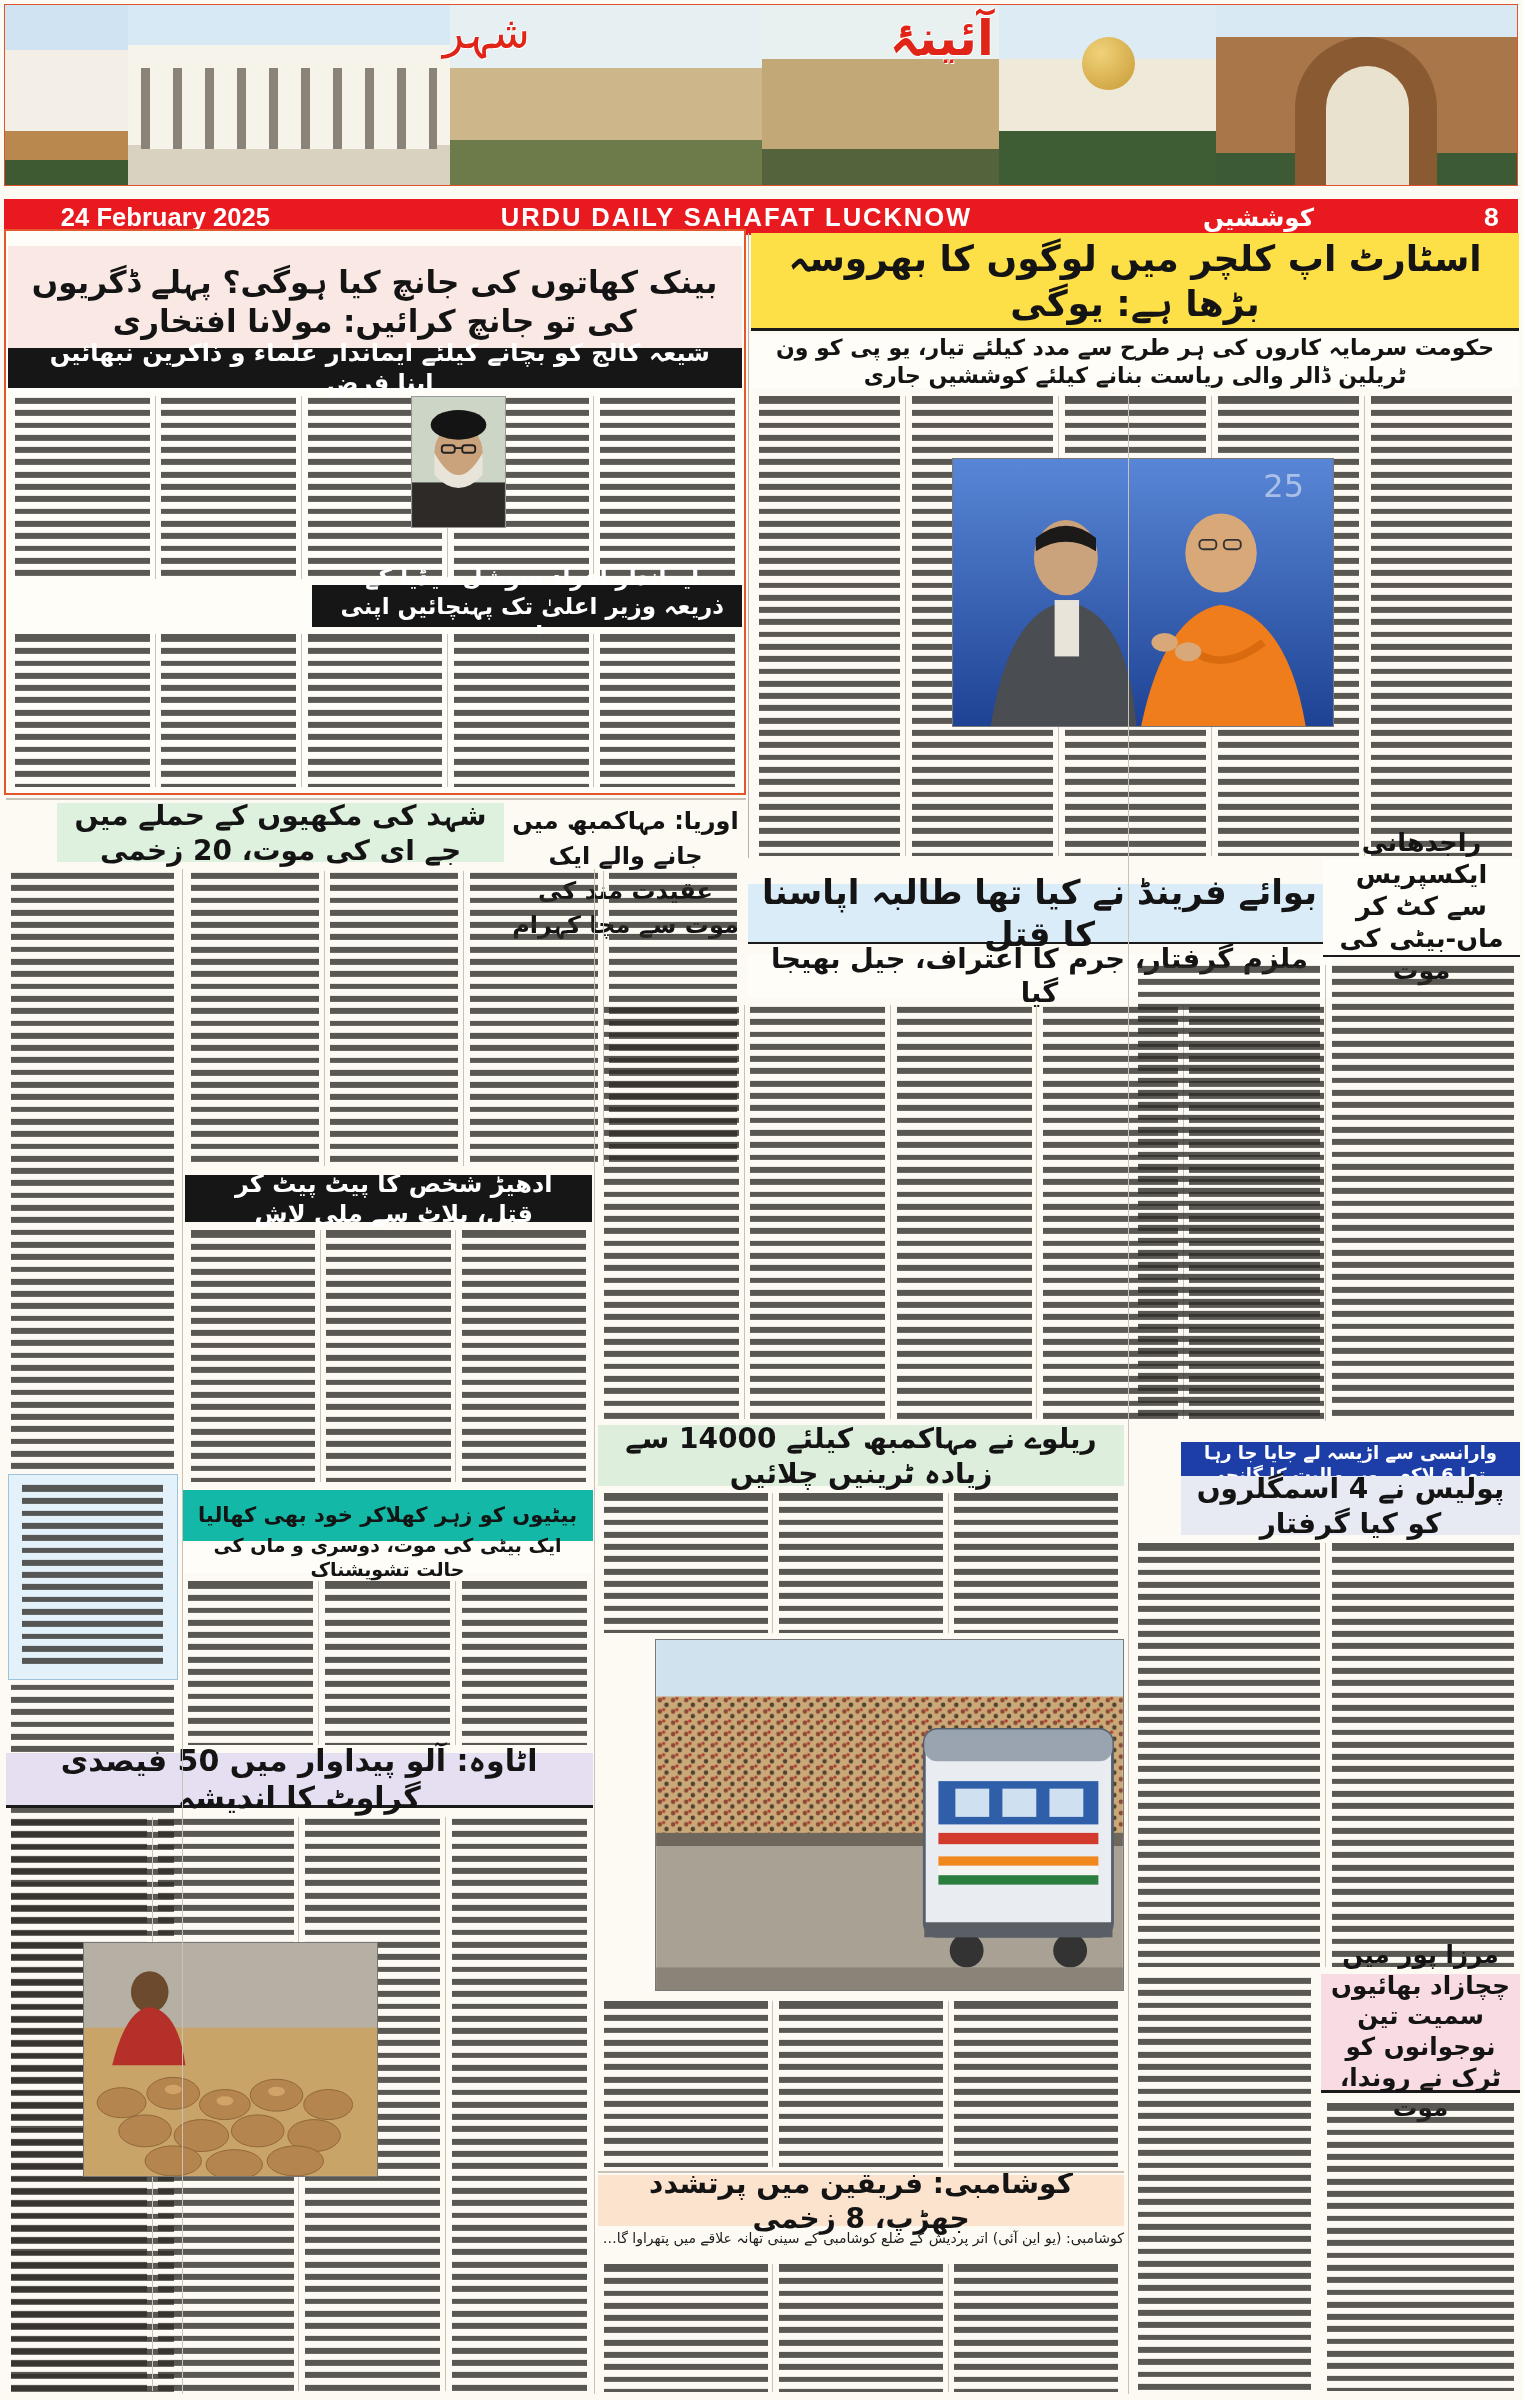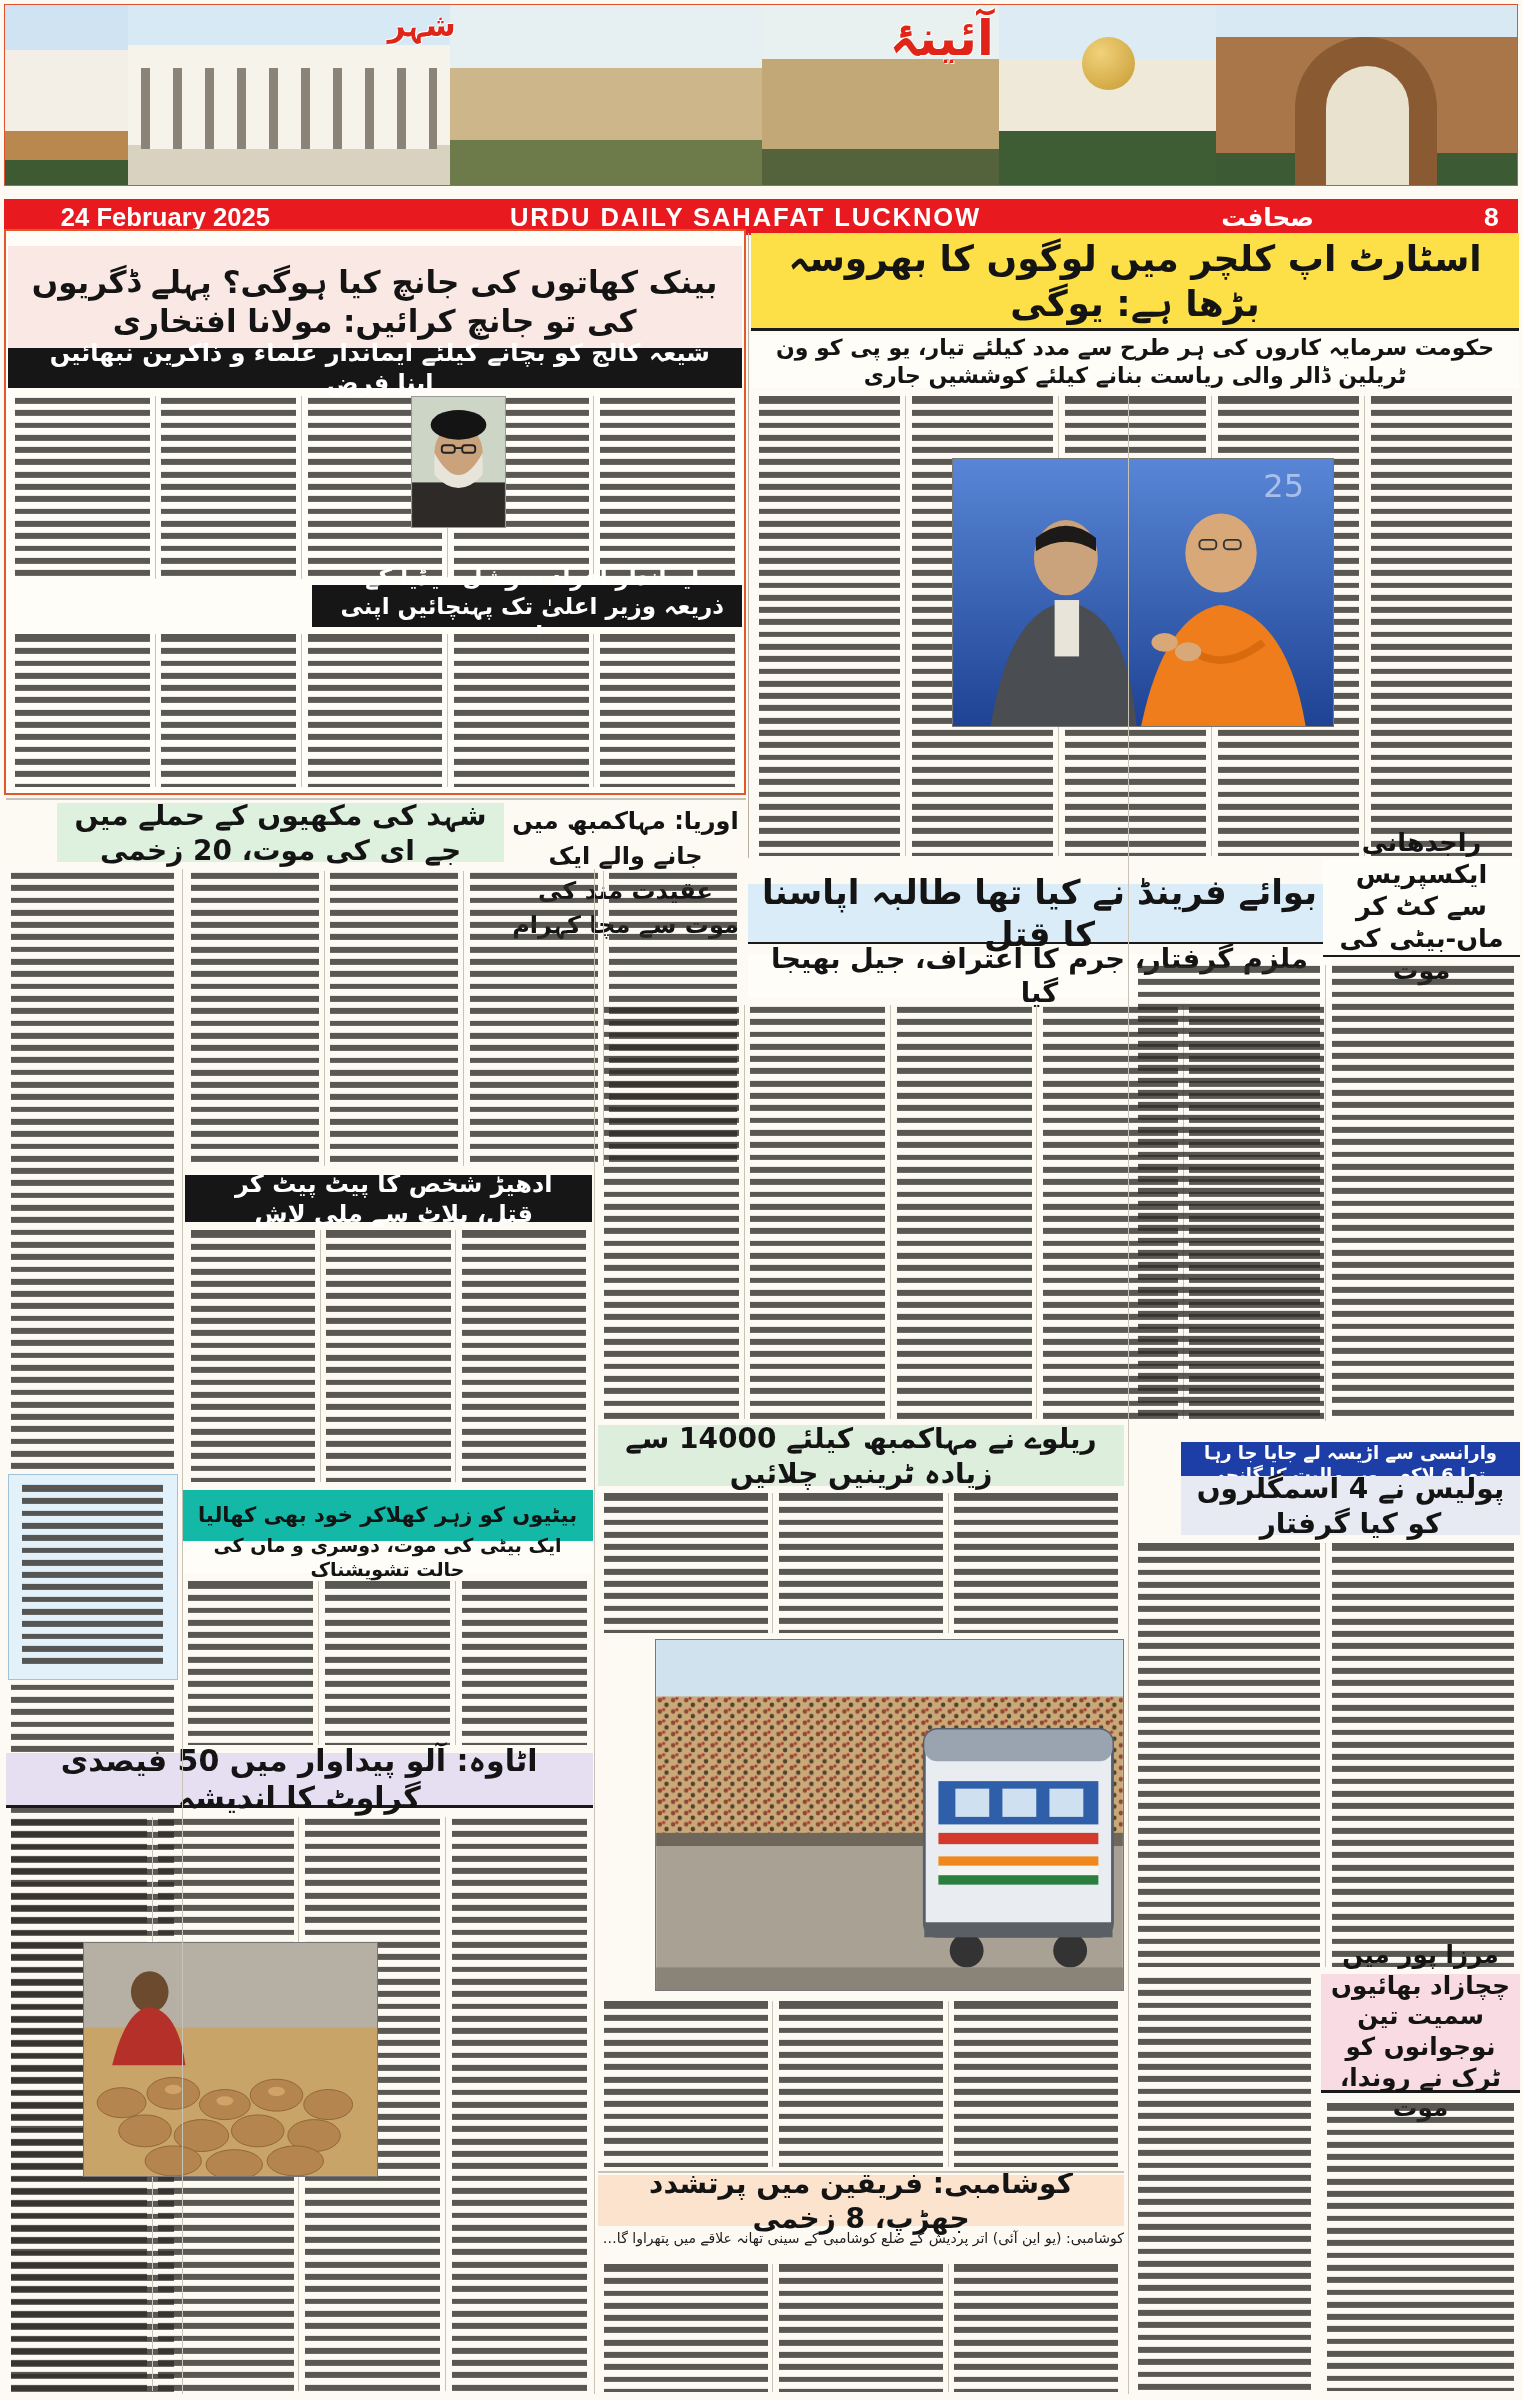--- a/index.html
+++ b/index.html
@@ -43,27 +43,27 @@
     <div class="tile" style="left:757px;width:237px;background:linear-gradient(to bottom,#e9f1f0 0 30%,#c2a877 30% 80%,#55633c 80%);"></div>
     <div class="tile" style="left:994px;width:218px;background:linear-gradient(to bottom,#dcebf4 0 30%,#efe9da 30% 70%,#3f5d35 70%);">
       <div style="position:absolute;top:18%;left:38%;width:53px;height:53px;border-radius:50%;background:radial-gradient(circle at 35% 30%,#f0d27a,#c89a33);"></div>
     </div>
     <div class="tile" style="left:1211px;width:305px;background:linear-gradient(to bottom,#d8e9f3 0 18%,#a9764a 18% 82%,#3c5a34 82%);">
       <div style="position:absolute;top:18%;left:26%;width:142px;height:151px;background:#8a5a33;border-radius:71px 71px 0 0;"></div>
       <div style="position:absolute;top:34%;left:36%;width:83px;height:123px;background:#e9e2cf;border-radius:42px 42px 0 0;"></div>
     </div>
 
     <div class="abs urdu" style="left:814px;top:5.7px;width:246px;height:61px;color:#e02518;font-size:49px;font-weight:bold;text-align:center;text-shadow:0.9px 0.9px 0 #fff,-0.9px -0.9px 0 #fff;">آئینۂ</div>
-    <div class="abs urdu" style="left:383px;top:1.9px;width:142px;height:55px;color:#e02518;font-size:31px;font-weight:bold;text-align:left;text-shadow:0.9px 0.9px 0 #fff,-0.9px -0.9px 0 #fff;">شہر</div>
+    <div class="abs urdu" style="left:383px;top:1.9px;width:142px;height:55px;color:#e02518;font-size:44px;font-weight:normal;text-align:right;text-shadow:0.9px 0.9px 0 #fff,-0.9px -0.9px 0 #fff;">شہر</div>
   </div>
 
   <div class="abs" style="left:3.8px;top:199px;width:1514px;height:36px;background:#e8191f;color:#fff;display:flex;align-items:center;">
     <div style="margin-left:57px;font-family:'Liberation Sans',sans-serif;font-weight:bold;font-size:25.6px;">24 February 2025</div>
     <div style="flex:1;text-align:center;font-family:'Liberation Sans',sans-serif;font-weight:bold;font-size:25.6px;letter-spacing:1.9px;">URDU DAILY SAHAFAT LUCKNOW</div>
-    <div class="urdu" style="font-size:24.6px;font-weight:bold;margin-right:170px;">صحافت</div>
+    <div class="urdu" style="font-size:24.6px;font-weight:bold;margin-right:170px;">کوششیں</div>
     <div style="font-family:'Liberation Sans',sans-serif;font-weight:bold;font-size:26.5px;margin-right:19px;">8</div>
   </div>
 
   <div class="abs" style="left:3.8px;top:229px;width:742px;height:566px;border:2.8px solid #e2582c;background:#fffdf8;"></div>
   <div class="abs urdu hl" style="left:7.6px;top:246px;width:734px;height:112px;background:#f9e8e3;font-size:31px;">بینک کھاتوں کی جانچ کیا ہوگی؟ پہلے ڈگریوں کی تو جانچ کرائیں: مولانا افتخاری</div>
   <div class="abs urdu hl bar" style="left:7.6px;top:348px;width:734px;height:40px;font-size:24px;">شیعہ کالج کو بچانے کیلئے ایماندار علماء و ذاکرین نبھائیں اپنا فرض</div>
   <div class="abs tlcols" style="left:9.5px;top:394px;width:731px;height:187px;">
       <div class="col"></div>
       <div class="col"></div>
       <div class="col"></div>

